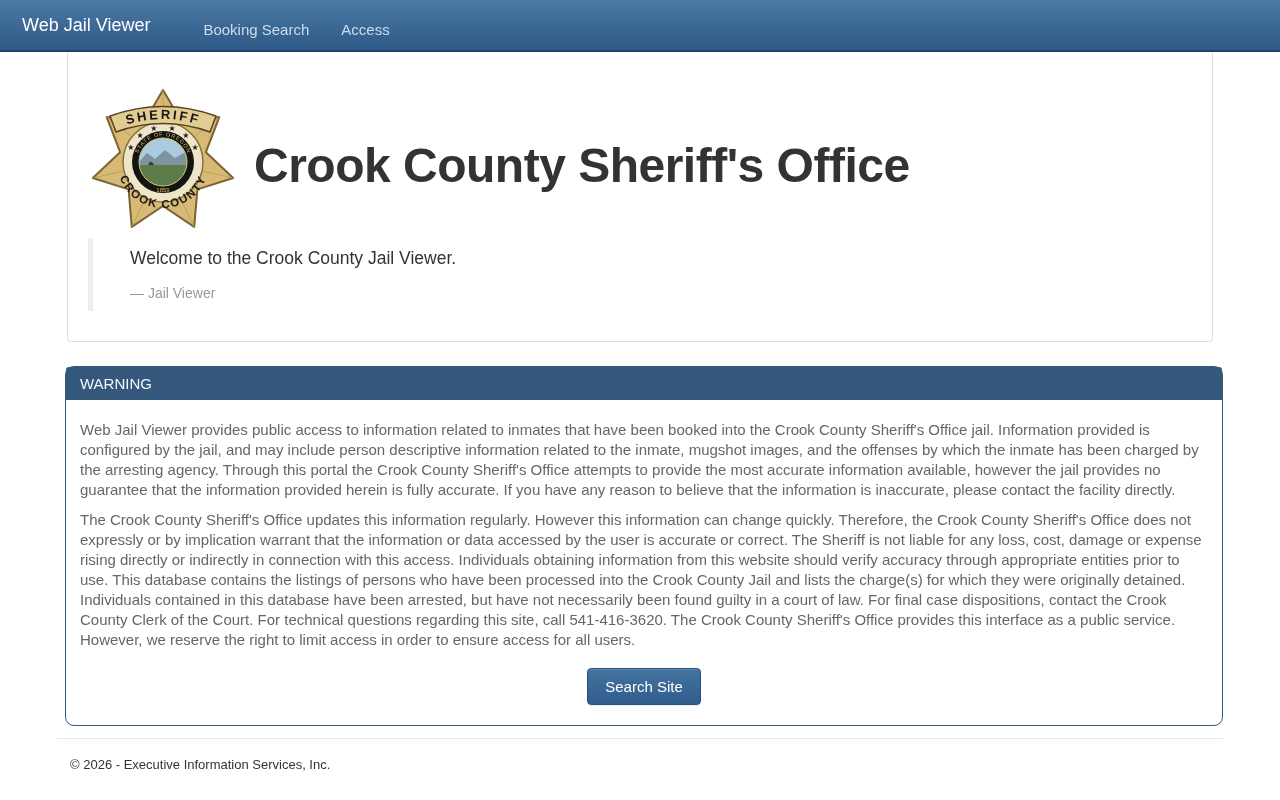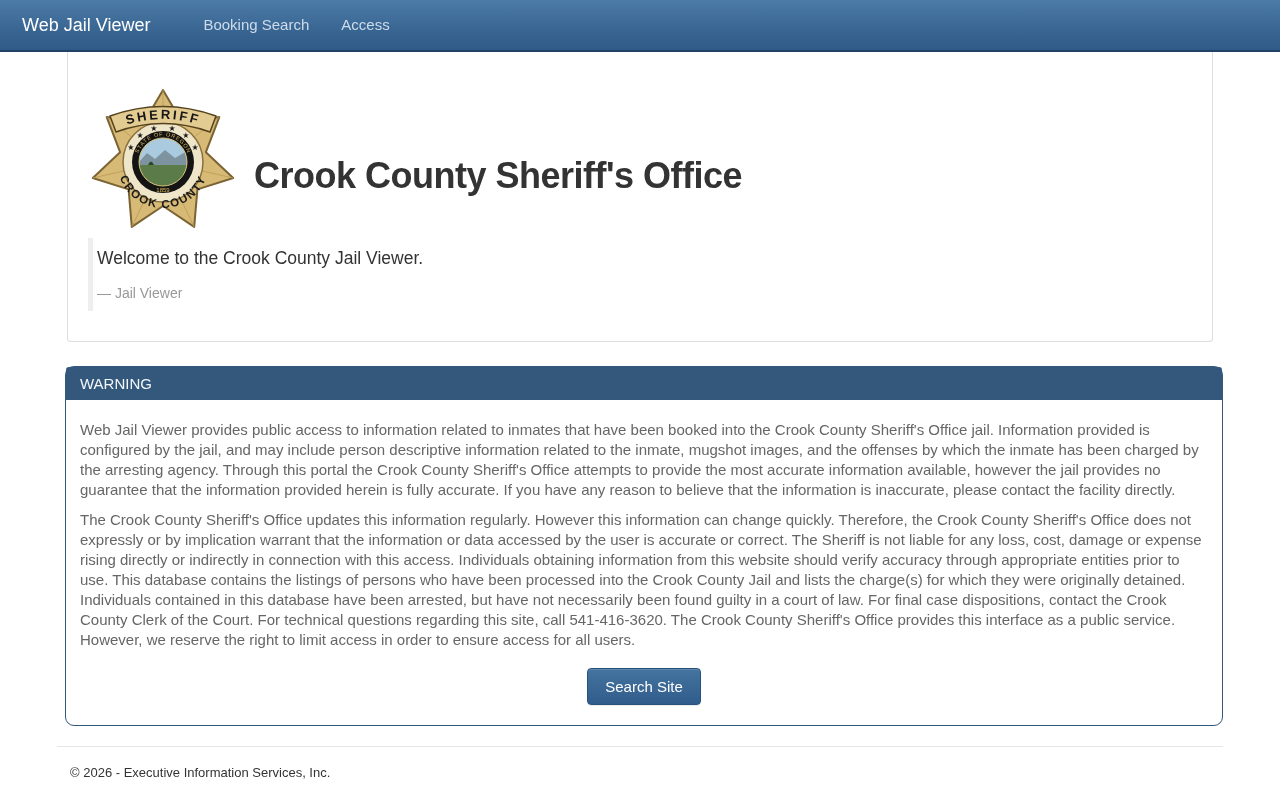--- a/index.html
+++ b/index.html
@@ -11,21 +11,21 @@
     height: 800px;
     overflow: hidden;
   }
 
   
   .navbar {
     height: 52px;
     background: linear-gradient(180deg, #4d7ba8 0%, #3a6794 55%, #305987 100%);
     border-bottom: 2px solid #1f4266;
     display: flex;
-    align-items: flex-start;
+    align-items: flex-end;
   }
   .navbar-brand {
     color: #ffffff;
     font-size: 18px;
     line-height: 50px;
     padding: 0 15px 0 22px;
     text-decoration: none;
     white-space: nowrap;
   }
   .navbar-nav { display: flex; margin-left: 22px; height: 45px; }
@@ -46,30 +46,30 @@
     margin: 0 10px;
     background: #fff;
     border: 1px solid #ddd;
     border-top: none;
     border-radius: 0 0 4px 4px;
     padding: 33px 20px 30px 20px;
   }
   .media-row { display: flex; align-items: flex-start; }
   .badge-box { width: 150px; height: 150px; flex: 0 0 auto; }
   .page-title {
-    font-size: 36px;
+    font-size: 48px;
     font-weight: bold;
     color: #333;
-    margin: 72px 0 0 16px;
+    margin: 56px 0 0 16px;
     line-height: 1.05;
     letter-spacing: -0.5px;
   }
   blockquote.welcome {
     margin: 3px 0 0 0;
-    padding: 10px 4px;
+    padding: 10px 37px;
     border-left: 5px solid #eee;
   }
   blockquote.welcome p {
     margin: 0;
     font-size: 17.5px;
     color: #333;
   }
   blockquote.welcome footer {
     margin-top: 16px;
     font-size: 14px;
@@ -107,21 +107,21 @@
     font-size: 15px;
     color: #fff;
     background: linear-gradient(180deg, #45749f 0%, #305c8b 100%);
     border: 1px solid #28517c;
     border-radius: 4px;
     box-shadow: inset 0 1px 0 rgba(255,255,255,0.15), 0 1px 1px rgba(0,0,0,0.08);
     cursor: pointer;
   }
 
   
-  .page-footer { margin-top: 20px; }
+  .page-footer { margin-top: 12px; }
   .page-footer hr {
     border: none;
     border-top: 1px solid #e7e7e7;
     margin: 0;
   }
   .page-footer p {
     margin: 0;
     padding: 18px 13px 0 13px;
     font-size: 13px;
     color: #333;

